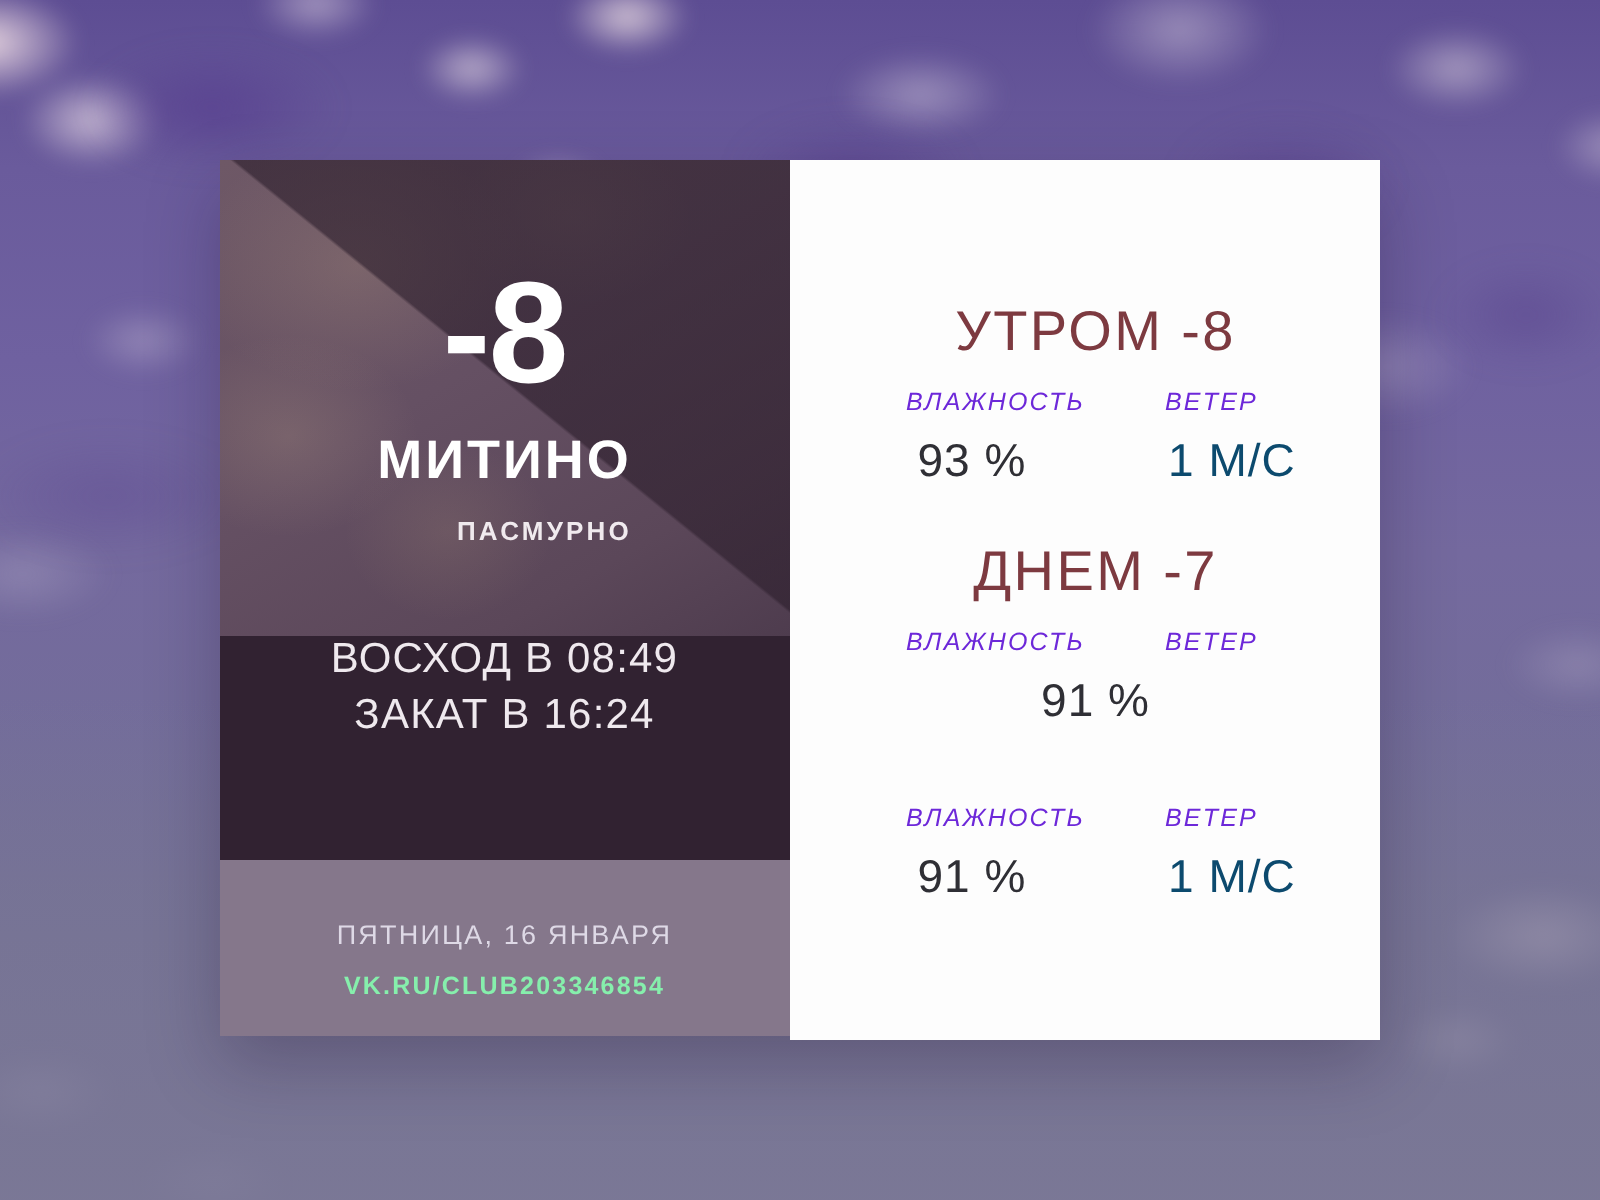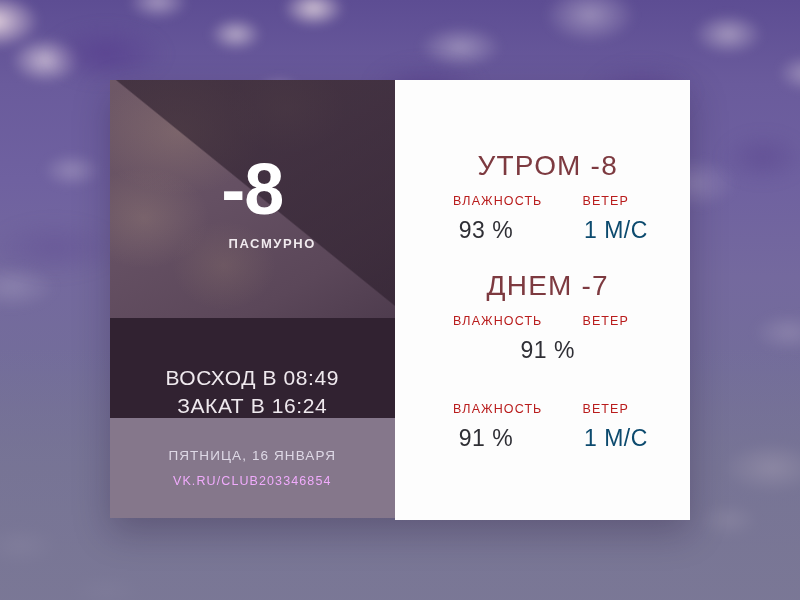--- a/index.html
+++ b/index.html
@@ -140,26 +140,26 @@
   .hero-cond {
     color: #f0eaee;
     font-size: 13px;
     font-weight: 700;
     letter-spacing: 1.6px;
     margin-top: 12px;
     margin-left: 40px;
   }
 
   .sun-band {
-    height: 100px;
+    height: 112px;
     background: #312231;
     display: flex;
     flex-direction: column;
     align-items: center;
-    justify-content: flex-end;
+    justify-content: flex-start;
     gap: 4px;
   }
   .sun-line {
     color: #efe9ee;
     font-size: 21px;
     font-weight: 300;
     letter-spacing: .6px;
   }
 
   .foot-band {
@@ -171,23 +171,23 @@
     justify-content: center;
     gap: 11px;
   }
   .foot-date {
     color: #ded9e6;
     font-size: 13.5px;
     font-weight: 400;
     letter-spacing: 1.1px;
   }
   .foot-link {
-    color: #f0abfc;
+    color: #86efac;
     font-size: 12.5px;
-    font-weight: 400;
+    font-weight: 700;
     letter-spacing: 1.1px;
   }
 
   
   .card-right {
     width: 290px;
     height: 100%;
     background: #fdfdfd;
     display: flex;
     flex-direction: column;
@@ -213,25 +213,26 @@
   }
   .slot-labels, .slot-values {
     display: flex;
     justify-content: center;
     width: 216px;
   }
   .slot-labels { margin-top: 12px; }
   .slot-values { margin-top: 9px; gap: 44px; }
 
   .lbl {
-    color: #b91c1c;
+    color: #6d28d9;
     font-size: 12.5px;
     font-weight: 400;
     letter-spacing: 1.1px;
     text-align: center;
+    font-style: italic;
   }
   .lbl.hum { width: 116px; }
   .lbl.wnd { width: 100px; }
 
   .val {
     font-size: 23px;
     font-weight: 300;
     letter-spacing: .5px;
     text-align: center;
   }
@@ -249,20 +250,21 @@
   <div class="sky-bottom-haze"></div>
 
   <div class="card">
 
     <div class="card-left">
 
       <div class="hero">
         <div class="hero-diagonal"></div>
         <div class="hero-inner">
           <div class="hero-temp">-8</div>
+          <div class="hero-city">МИТИНО</div>
           <div class="hero-cond">ПАСМУРНО</div>
         </div>
       </div>
 
       <div class="sun-band">
         <div class="sun-line">ВОСХОД В 08:49</div>
         <div class="sun-line">ЗАКАТ В 16:24</div>
       </div>
 
       <div class="foot-band">

